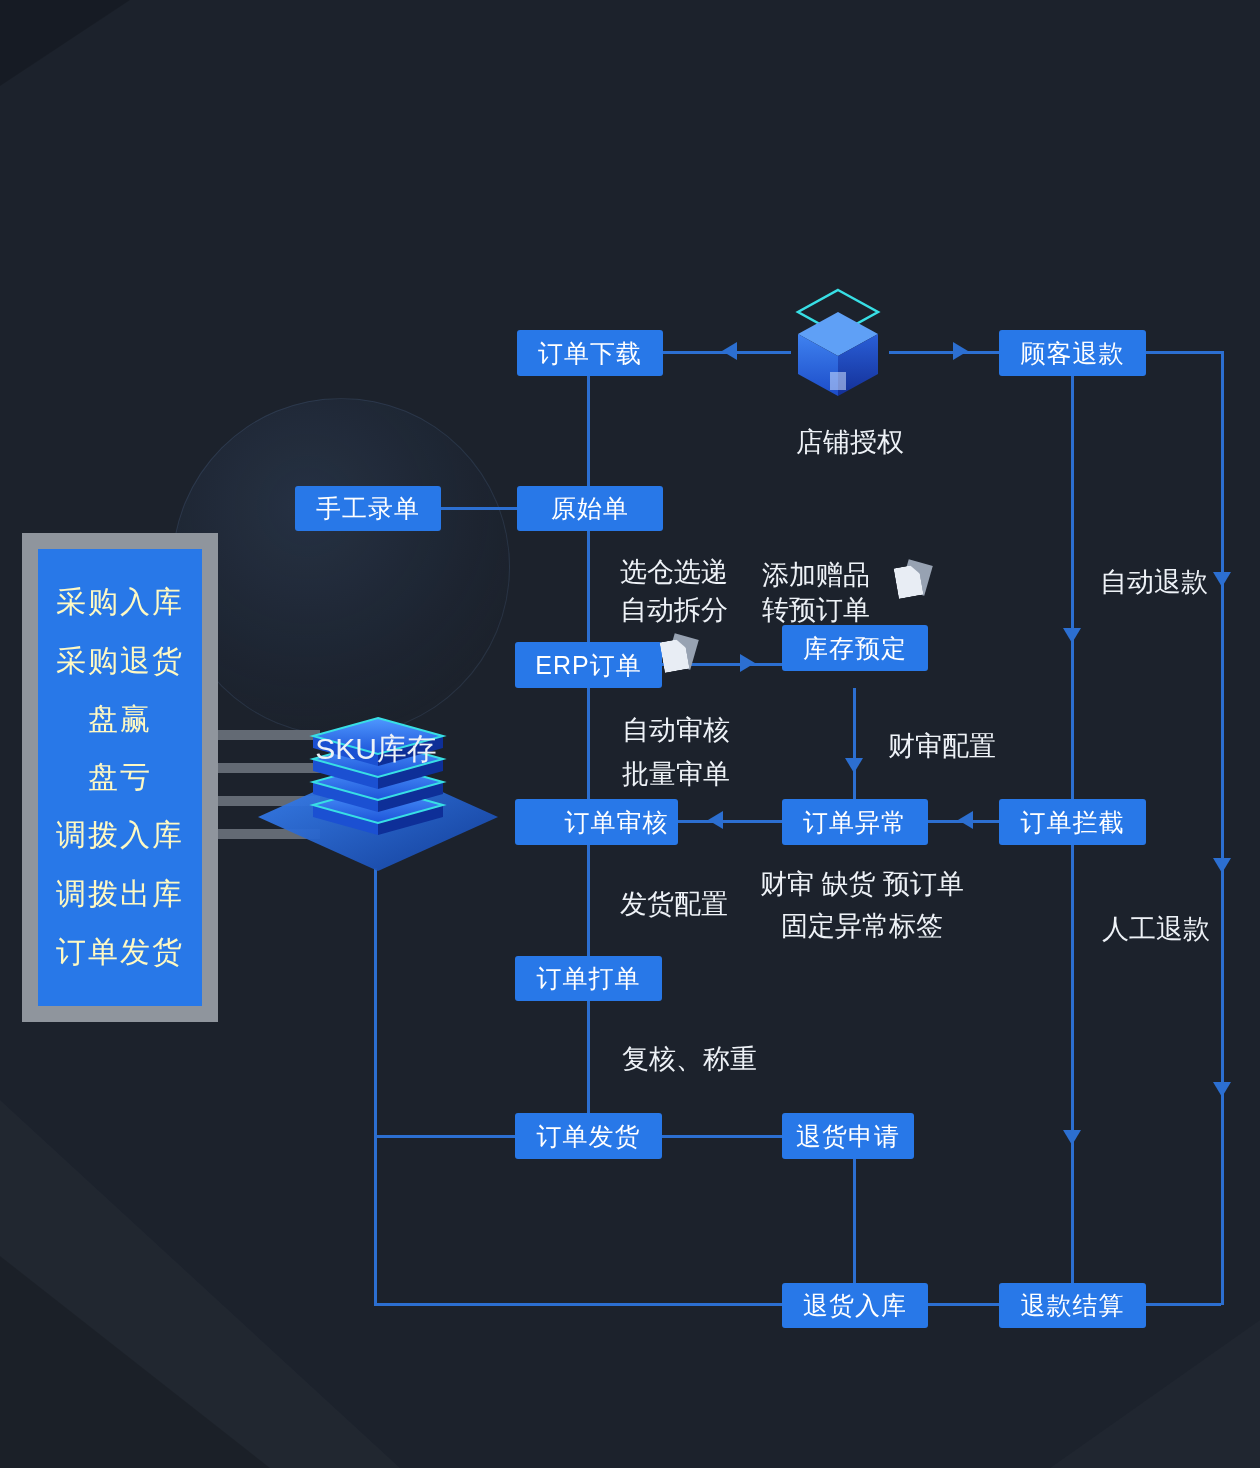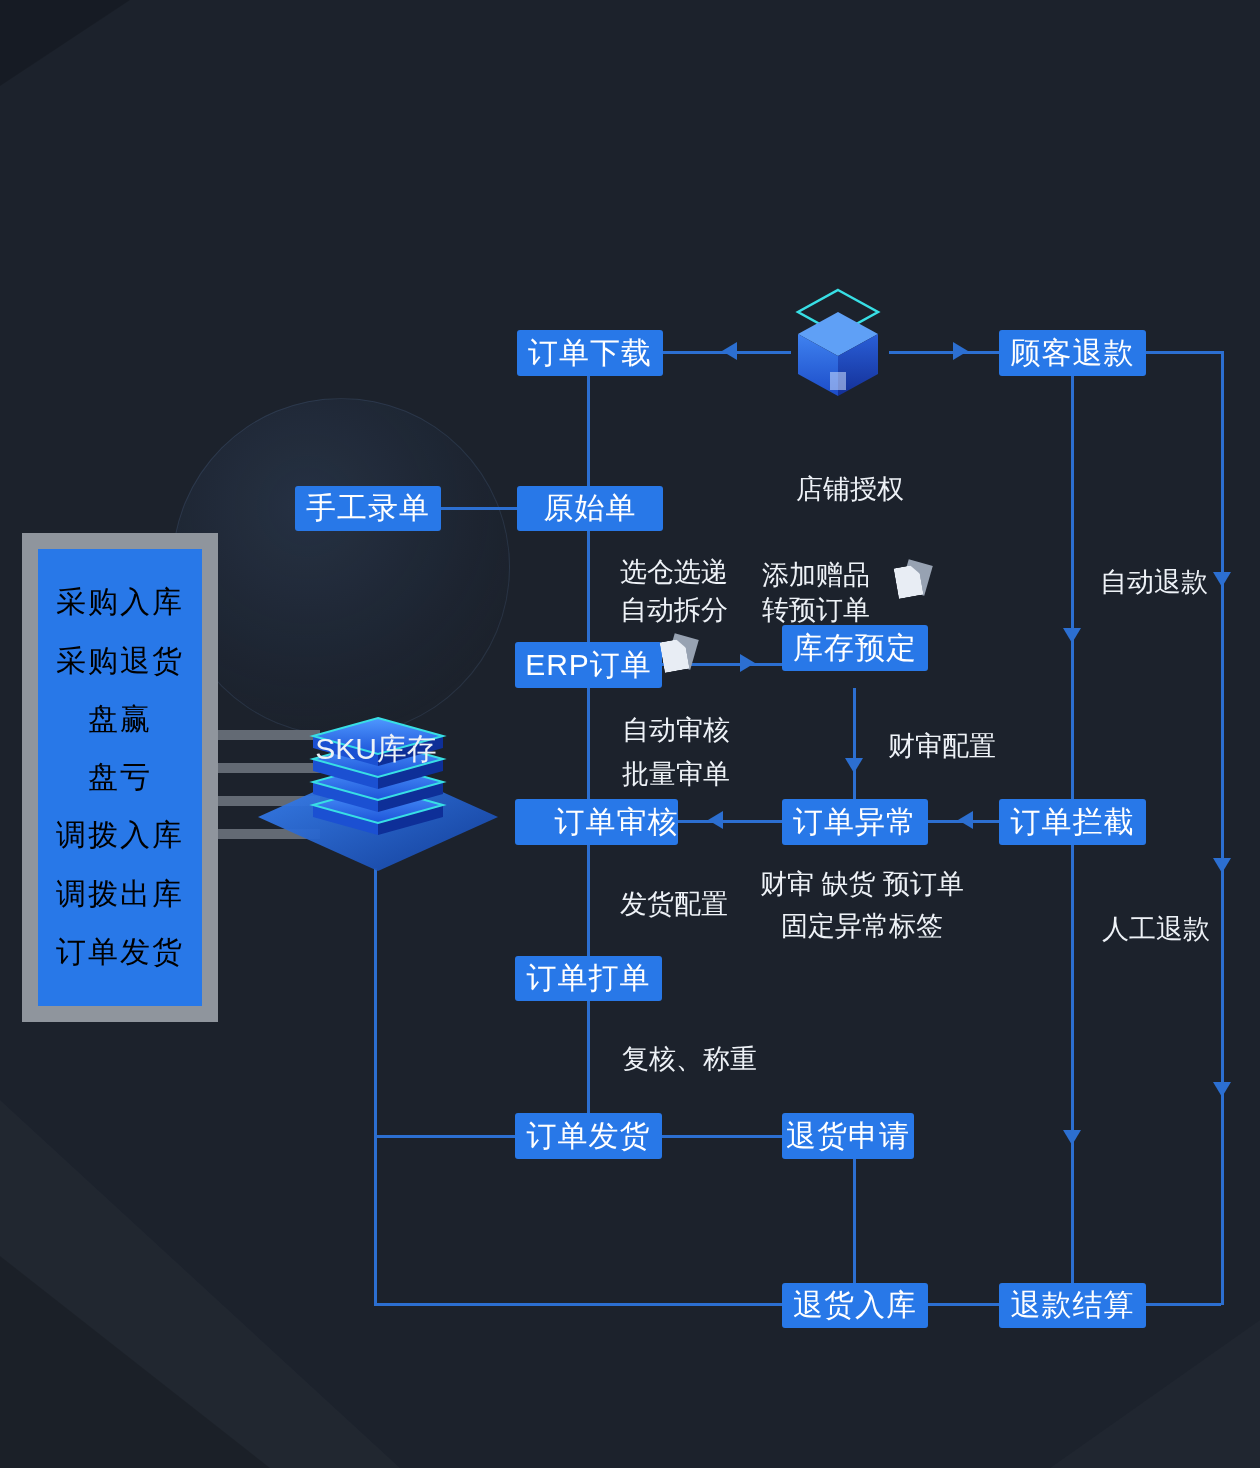--- a/index.html
+++ b/index.html
@@ -15,21 +15,21 @@
   }
   .circle{
     position:absolute;left:172px;top:398px;width:336px;height:336px;border-radius:50%;
     background:radial-gradient(circle at 40% 32%,rgba(90,130,190,0.16),rgba(40,60,95,0.10) 55%,rgba(30,42,64,0.05) 72%,rgba(0,0,0,0) 76%);
     border:1px solid rgba(130,170,230,0.12);
   }
   .node{
     position:absolute;height:46px;border-radius:3px;
     background:var(--node,#2878e8);color:#ffffff;
     display:flex;align-items:center;justify-content:center;
-    font-size:30px;font-weight:500;letter-spacing:1px;white-space:nowrap;
+    font-size:25px;font-weight:500;letter-spacing:1px;white-space:nowrap;
     z-index:5;
   }
   .hline,.vline{position:absolute;background:var(--line,#2c6fd1);z-index:2;}
   .hline{height:3px;}
   .vline{width:3px;}
   .arrow{position:absolute;width:0;height:0;z-index:3;}
   .arrow.a-left{border-top:9px solid transparent;border-bottom:9px solid transparent;border-right:15px solid var(--line,#2c6fd1);}
   .arrow.a-right{border-top:9px solid transparent;border-bottom:9px solid transparent;border-left:15px solid var(--line,#2c6fd1);}
   .arrow.a-down{border-left:9px solid transparent;border-right:9px solid transparent;border-top:15px solid var(--line,#2c6fd1);}
   .lbl{
@@ -39,21 +39,21 @@
   .panel-outer{
     position:absolute;left:22px;top:533px;width:196px;height:489px;
     background:#8f959d;z-index:4;
   }
   .panel-inner{
     position:absolute;left:16px;top:16px;right:16px;bottom:16px;
     background:var(--node,#2878e8);
     display:flex;flex-direction:column;justify-content:space-evenly;align-items:center;
     padding:16px 0;
   }
-  .panel-item{color:#000000;font-size:30px;font-weight:500;letter-spacing:2px;}
+  .panel-item{color:#fef9c3;font-size:30px;font-weight:500;letter-spacing:2px;}
   .gbar{position:absolute;left:208px;width:112px;height:10px;background:#636a74;z-index:3;}
   .icon-svg{position:absolute;z-index:4;}
   .doc{position:absolute;z-index:6;width:40px;height:40px;}
   .doc .p2{position:absolute;left:8px;top:-2px;width:25px;height:31px;background:#97a2b2;transform:rotate(16deg);}
   .doc .p1{
     position:absolute;left:0;top:2px;width:25px;height:31px;background:#e8edf4;transform:rotate(-10deg);
     clip-path:polygon(0 0,68% 0,100% 32%,100% 100%,0 100%);
   }
 </style>
 </head>
@@ -131,21 +131,21 @@
         <stop offset="0" stop-color="#2a5fd8"></stop>
           <stop offset="1" stop-color="#132f96"></stop>
       </linearGradient>
     </defs>
     <polygon points="50,4 90,26 50,48 10,26" fill="none" stroke="#38dfe5" stroke-width="2.5"></polygon>
     <polygon points="50,26 90,48 50,70 10,48" fill="#5fa0f6"></polygon>
     <polygon points="10,48 50,70 50,110 10,88" fill="url(#gCubeL)"></polygon>
     <polygon points="90,48 50,70 50,110 90,88" fill="url(#gCubeR)"></polygon>
     <polygon points="42,86 58,86 58,104 42,104" fill="#cfe0ff" opacity="0.55"></polygon>
   </svg>
-  <div class="lbl center" style="left:850px;top:424px;margin-top:47px;">店铺授权</div>
+  <div class="lbl center" style="left:850px;top:424px;">店铺授权</div>
 
   <div class="hline" style="left:663px;top:351px;width:128px;"></div>
   <div class="hline" style="left:889px;top:351px;width:110px;"></div>
   <div class="vline" style="left:587px;top:376px;height:110px;"></div>
   <div class="hline" style="left:441px;top:507px;width:76px;"></div>
   <div class="vline" style="left:587px;top:531px;height:111px;"></div>
   <div class="hline" style="left:662px;top:663px;width:120px;"></div>
   <div class="vline" style="left:853px;top:688px;height:111px;"></div>
   <div class="vline" style="left:587px;top:688px;height:111px;"></div>
   <div class="hline" style="left:662px;top:820px;width:120px;"></div>

